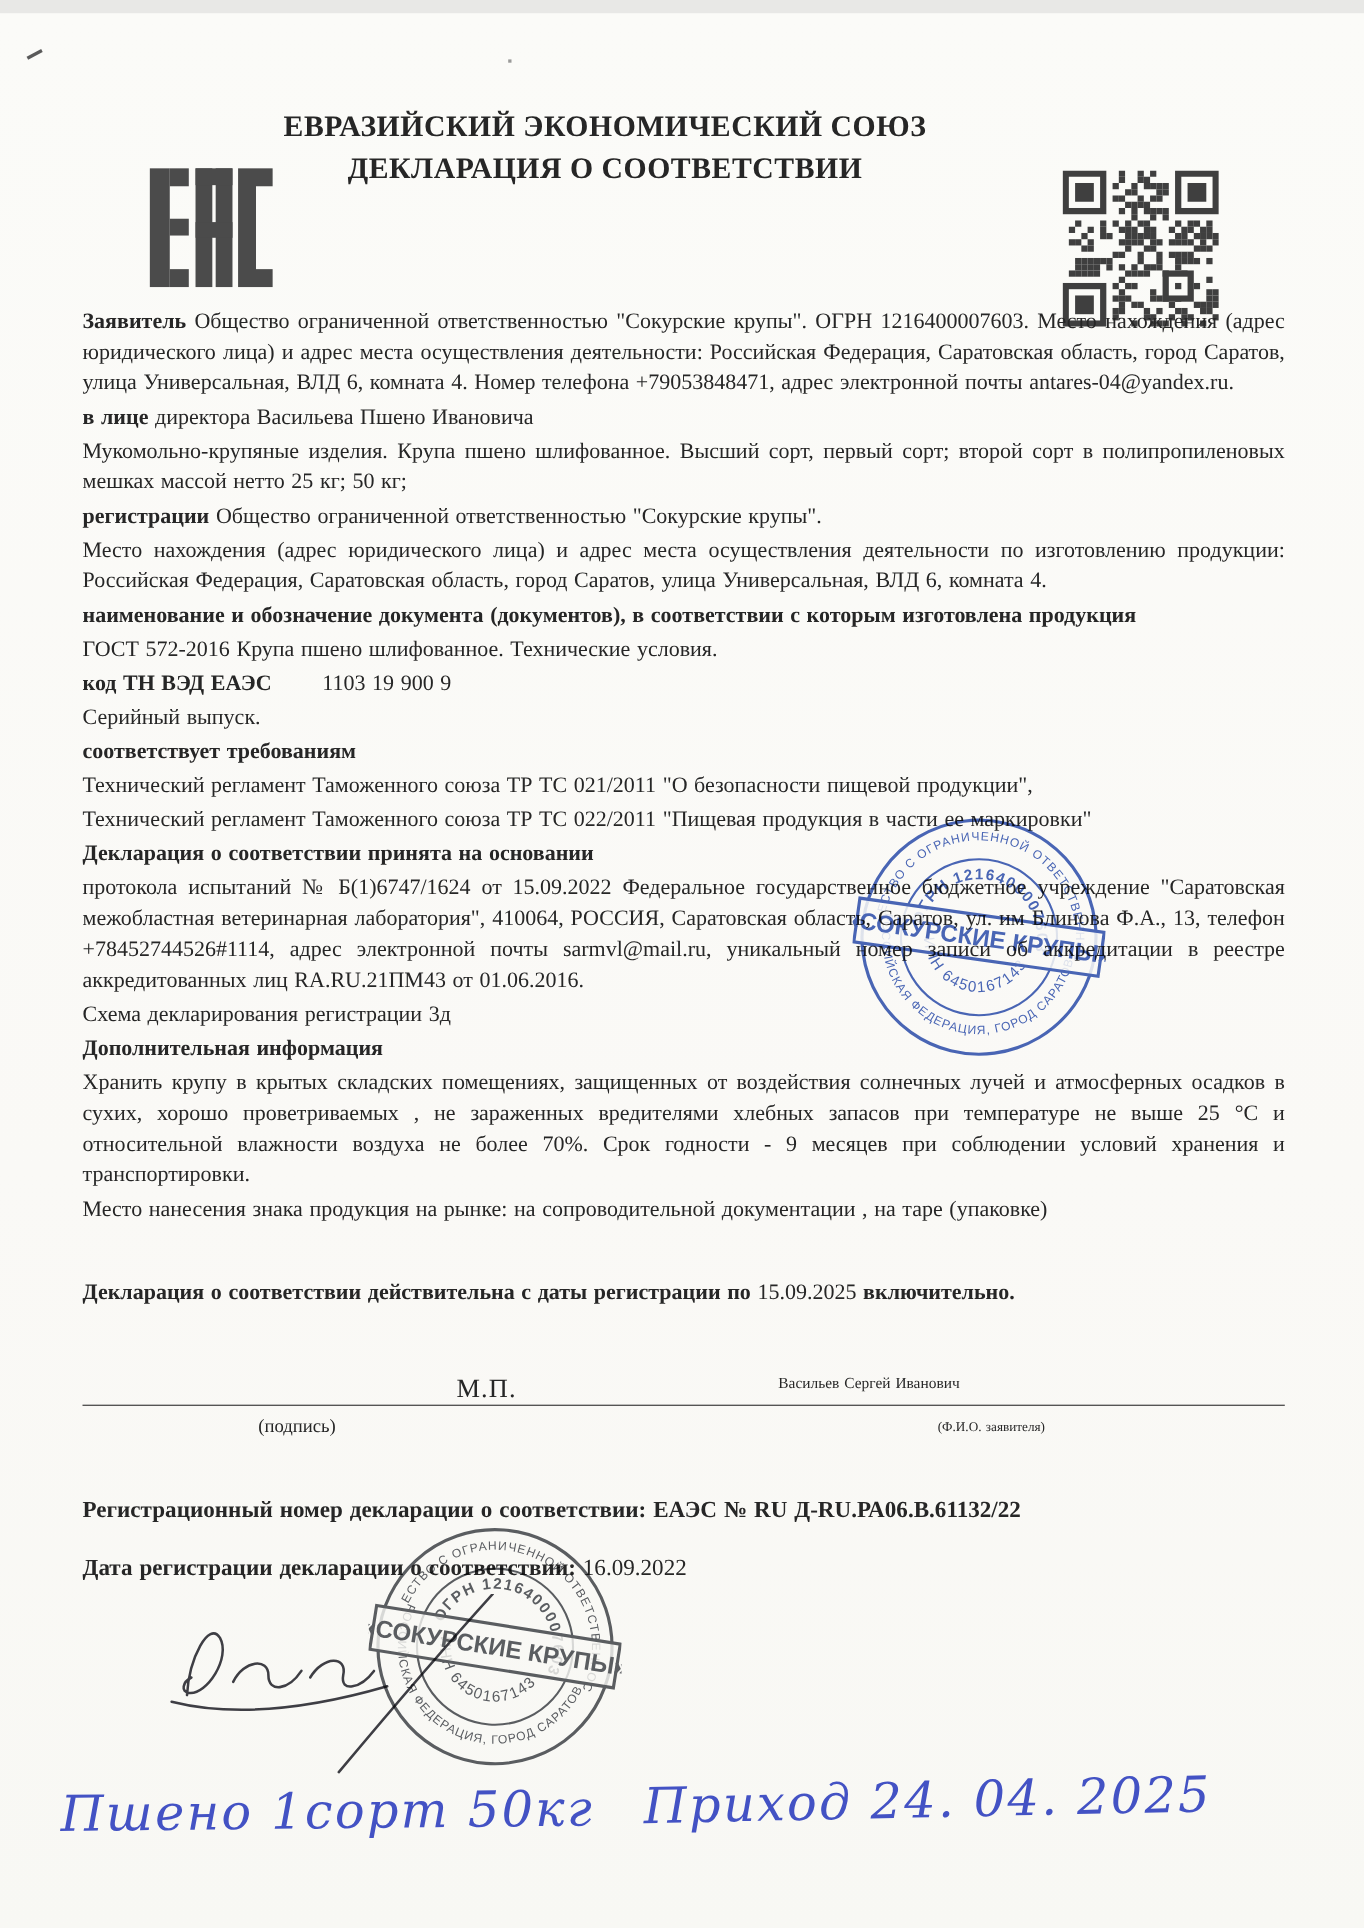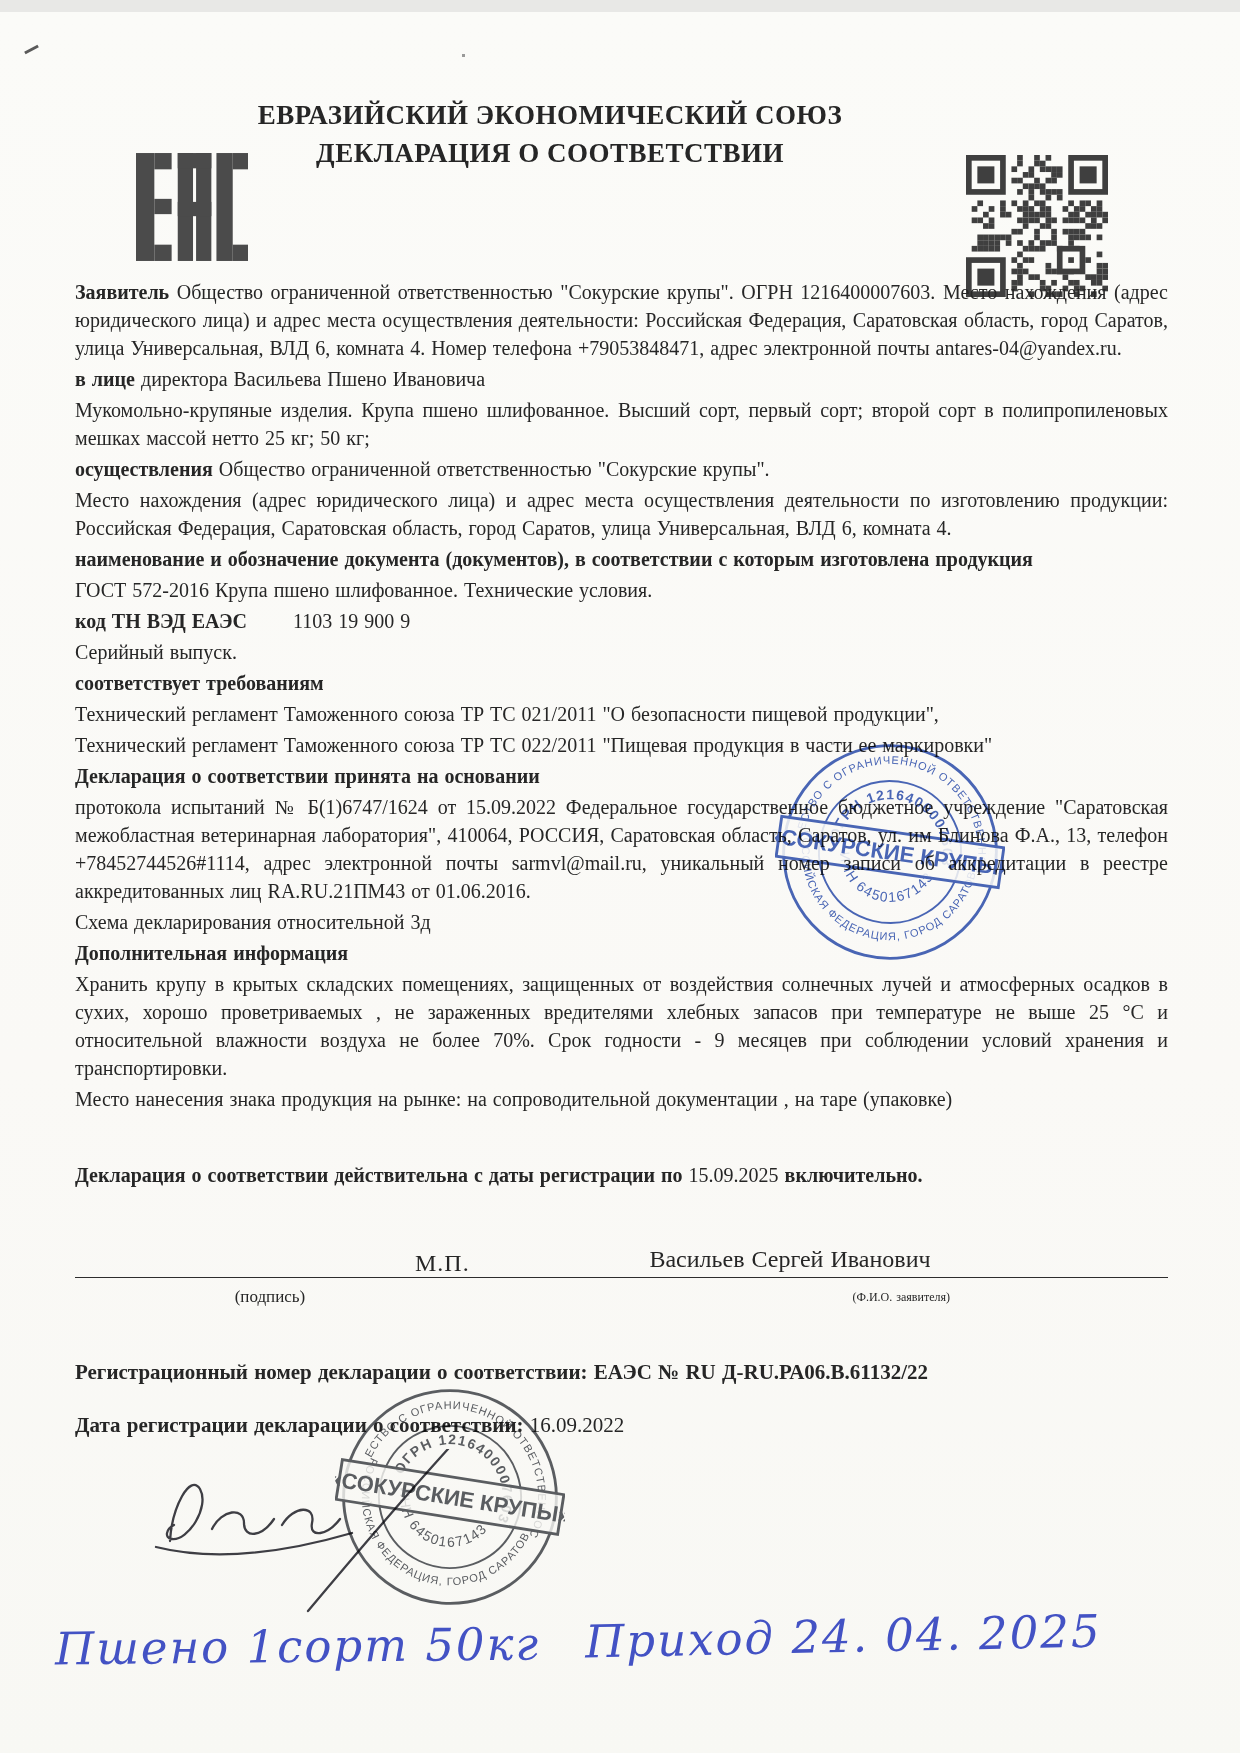--- a/index.html
+++ b/index.html
@@ -18,21 +18,21 @@
   .bodytext{position:absolute;left:75px;top:266px;width:1093px;font-size:20px;line-height:28px;text-align:justify;word-spacing:1px;}
   .para{margin:0 0 3px 0;}
   .bold{font-weight:bold;}
   .tnved-val{margin-left:46px;}
   
   .validity{margin-top:48px;font-size:20px;line-height:28px;}
   .sigblock{position:relative;margin-top:16px;height:126px;}
   .sigline{position:absolute;left:0;right:0;top:68px;border-top:1.6px solid #2d2d2d;}
   .podpis{position:absolute;left:85px;top:74px;width:220px;text-align:center;font-size:17px;}
   .mp{position:absolute;left:340px;top:40px;font-size:24px;letter-spacing:1px;}
-  .fio-name{position:absolute;left:520px;top:36px;width:390px;text-align:center;font-size:24px;}
+  .fio-name{position:absolute;left:520px;top:36px;width:390px;text-align:center;font-size:14px;}
   .fio-label{position:absolute;left:555px;top:74px;width:320px;text-align:right;font-size:12px;}
   .regline{font-size:21px;line-height:32px;font-weight:bold;}
   .regline .val{font-weight:bold;}
   .regline .val-normal{font-weight:normal;}
   
   .hw{position:absolute;color:#4352c4;font-style:italic;font-family:"DejaVu Serif",serif;
       font-size:45px;letter-spacing:2px;white-space:nowrap;transform:rotate(-0.6deg);}
   .hw-left{left:55px;top:1608px;}
   .hw-right{left:585px;top:1598px;transform:rotate(-1.2deg);}
   
@@ -278,32 +278,32 @@
         <rect x="88" y="88" width="27.5" height="27.5" fill="#3f3f3f"></rect>
         <rect x="93.5" y="93.5" width="16.5" height="16.5" fill="#fbfbf8"></rect>
         <rect x="99" y="99" width="5.5" height="5.5" fill="#3f3f3f"></rect>
       </svg>
   </div>
 
   <div class="bodytext">
     <p class="para"><b class="bold">Заявитель</b> <span>Общество ограниченной ответственностью "Сокурские крупы". ОГРН 1216400007603. Место нахождения (адрес юридического лица) и адрес места осуществления деятельности: Российская Федерация, Саратовская область, город Саратов, улица Универсальная, ВЛД 6, комната 4. Номер телефона +79053848471, адрес электронной почты antares-04@yandex.ru.</span></p>
     <p class="para"><b class="bold">в лице</b> <span>директора Васильева Пшено Ивановича</span></p>
     <p class="para">Мукомольно-крупяные изделия. Крупа пшено шлифованное. Высший сорт, первый сорт; второй сорт в полипропиленовых мешках массой нетто 25 кг; 50 кг;</p>
-    <p class="para"><b class="bold">осуществления</b> <span>Общество ограниченной ответственностью "Сокурские крупы".</span></p>
+    <p class="para"><b class="bold">регистрации</b> <span>Общество ограниченной ответственностью "Сокурские крупы".</span></p>
     <p class="para">Место нахождения (адрес юридического лица) и адрес места осуществления деятельности по изготовлению продукции: Российская Федерация, Саратовская область, город Саратов, улица Универсальная, ВЛД 6, комната 4.</p>
     <p class="para bold">наименование и обозначение документа (документов), в соответствии с которым изготовлена продукция</p>
     <p class="para">ГОСТ 572-2016 Крупа пшено шлифованное. Технические условия.</p>
     <p class="para"><b class="bold">код ТН ВЭД ЕАЭС</b><span class="tnved-val">1103 19 900 9</span></p>
     <p class="para">Серийный выпуск.</p>
     <p class="para bold">соответствует требованиям</p>
     <p class="para">Технический регламент Таможенного союза ТР ТС 021/2011 "О безопасности пищевой продукции",</p>
     <p class="para">Технический регламент Таможенного союза ТР ТС 022/2011 "Пищевая продукция в части ее маркировки"</p>
     <p class="para bold">Декларация о соответствии принята на основании</p>
     <p class="para">протокола испытаний № Б(1)6747/1624 от 15.09.2022 Федеральное государственное бюджетное учреждение "Саратовская межобластная ветеринарная лаборатория", 410064, РОССИЯ, Саратовская область, Саратов, ул. им Блинова Ф.А., 13, телефон +78452744526#1114, адрес электронной почты sarmvl@mail.ru, уникальный номер записи об аккредитации в реестре аккредитованных лиц RA.RU.21ПМ43 от 01.06.2016.</p>
-    <p class="para">Схема декларирования относительной 3д</p>
+    <p class="para">Схема декларирования регистрации 3д</p>
     <p class="para bold">Дополнительная информация</p>
     <p class="para">Хранить крупу в крытых складских помещениях, защищенных от воздействия солнечных лучей и атмосферных осадков в сухих, хорошо проветриваемых , не зараженных вредителями хлебных запасов при температуре не выше 25 °С и относительной влажности воздуха не более 70%. Срок годности - 9 месяцев при соблюдении условий хранения и транспортировки.</p>
     <p class="para">Место нанесения знака продукция на рынке: на сопроводительной документации , на таре (упаковке)</p>
 
     <p class="validity"><b class="bold">Декларация о соответствии действительна с даты регистрации по</b> <span>15.09.2025</span> <b class="bold">включительно.</b></p>
 
     <div class="sigblock">
       <div class="sigline"></div>
       <div class="podpis">(подпись)</div>
       <div class="mp">М.П.</div>

